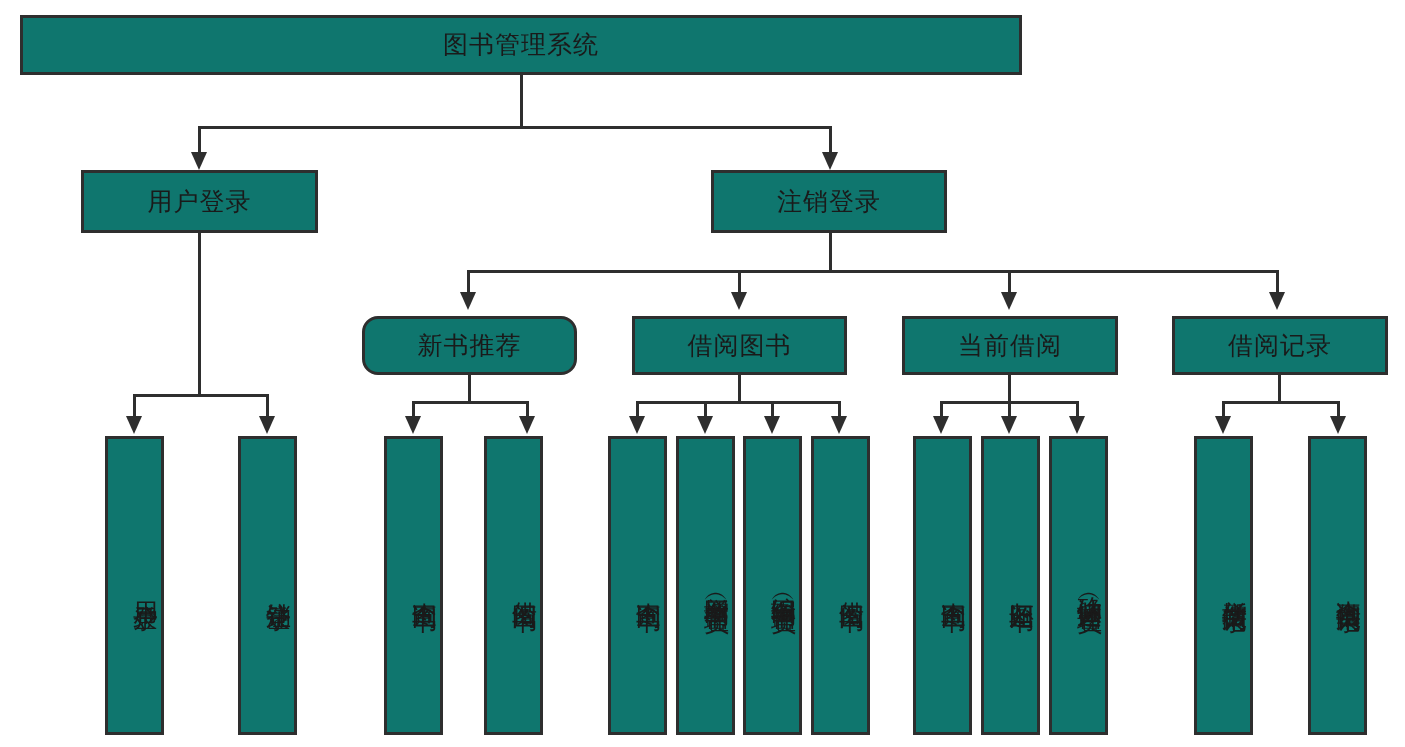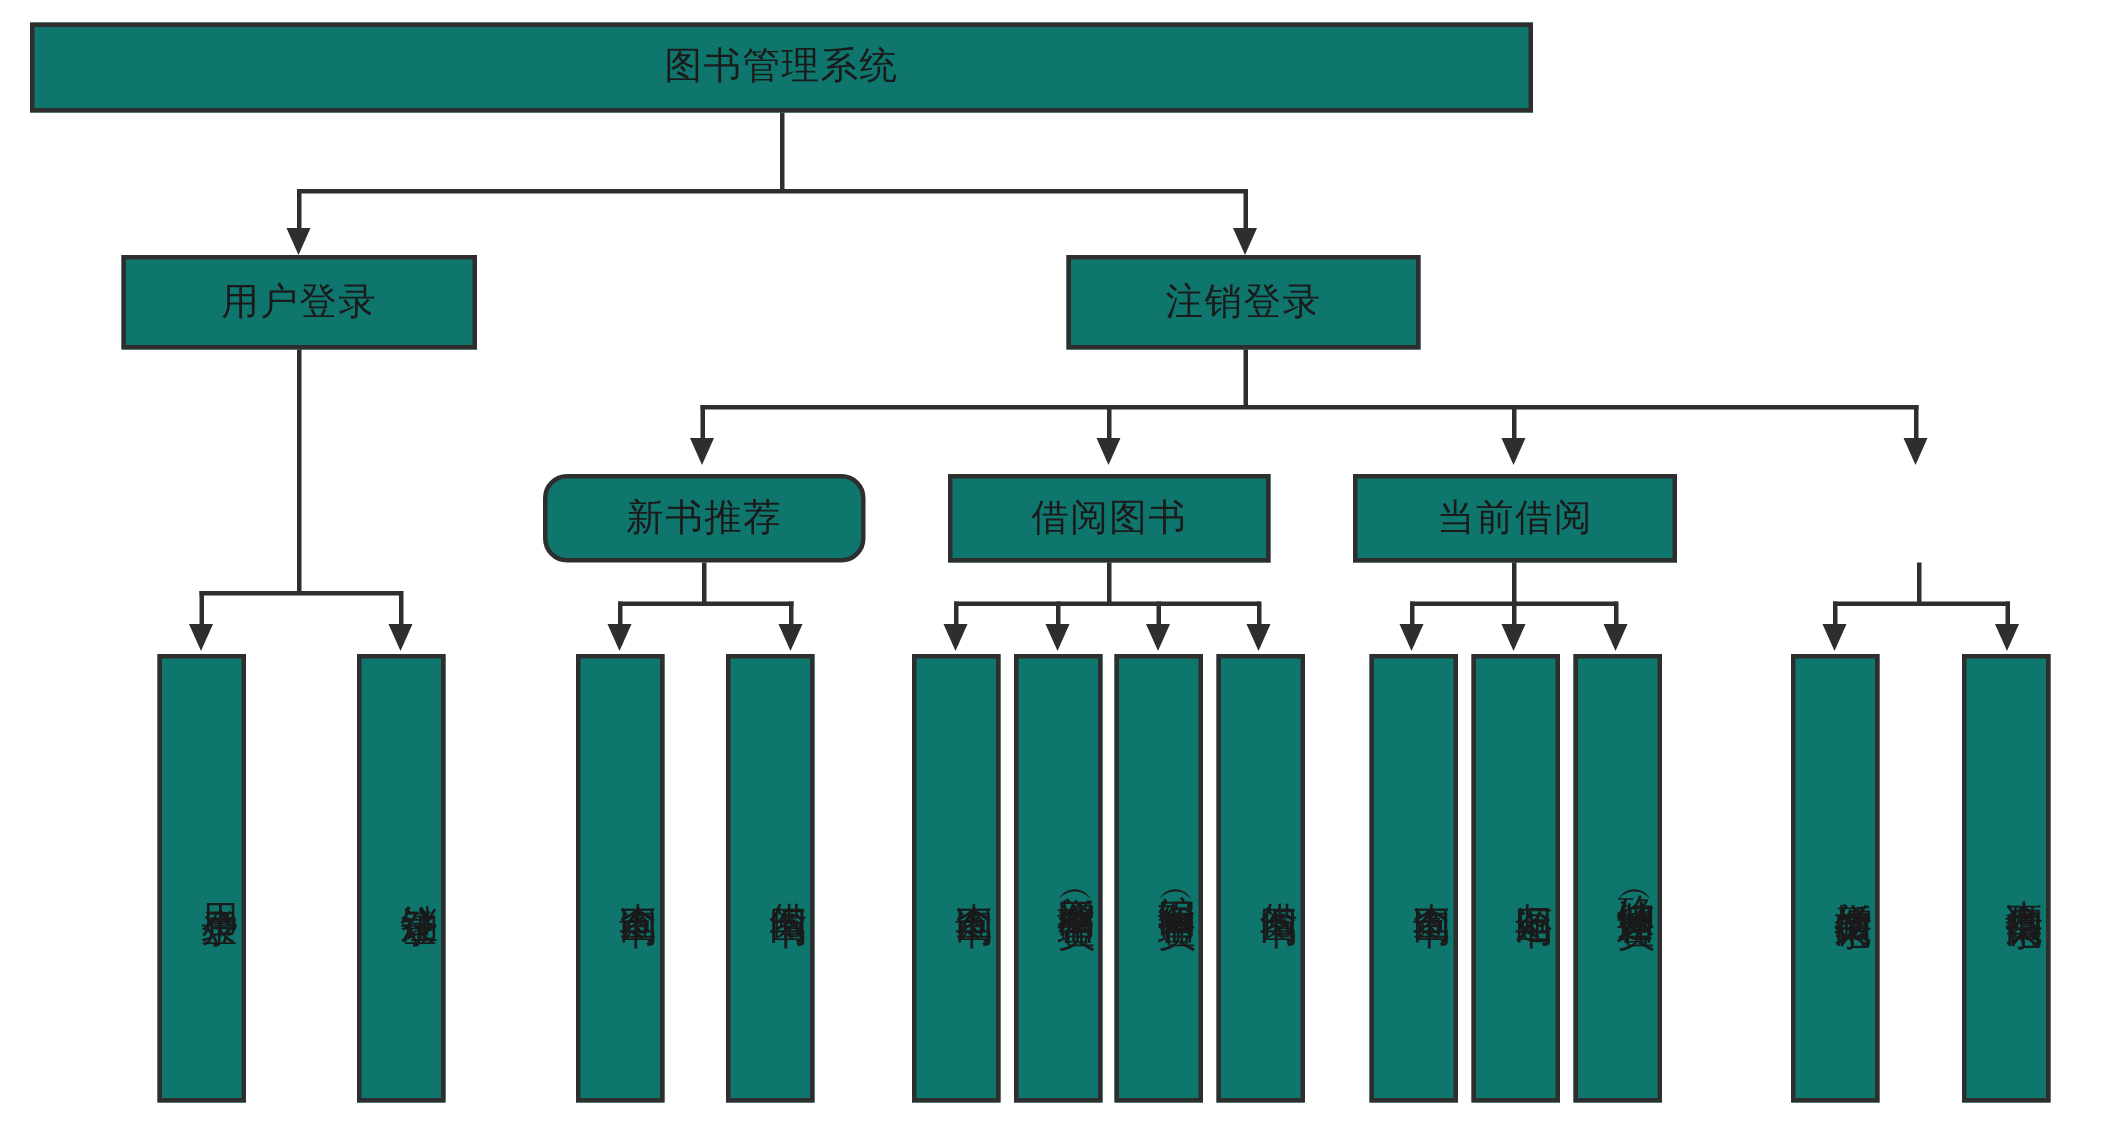--- a/index.html
+++ b/index.html
@@ -117,20 +117,23 @@
 
   <div class="node horiz" style="left:362px; top:316px; width:215px; height:59px;border-radius:16px;">
     <span>新书推荐</span>
   </div>
   <div class="node horiz" style="left:632px; top:316px; width:215px; height:59px;">
     <span>借阅图书</span>
   </div>
   <div class="node horiz" style="left:902px; top:316px; width:216px; height:59px;align-items:center;">
     <span>当前借阅</span>
   </div>
+  <div class="node horiz" style="left:1172px; top:316px; width:216px; height:59px;">
+    <span>借阅记录</span>
+  </div>
 
   <div class="conn v" style="left:468px; top:375px; width:3px; height:28px;"></div>
   <div class="conn h" style="left:412px; top:401px; width:117px; height:3px;"></div>
   <div class="conn v" style="left:412px; top:401px; width:3px; height:17px;"></div>
   <div class="arrow" style="left:405px; top:416px;"></div>
   <div class="conn v" style="left:526px; top:401px; width:3px; height:17px;"></div>
   <div class="arrow" style="left:519px; top:416px;"></div>
 
   <div class="conn v" style="left:738px; top:375px; width:3px; height:28px;"></div>
   <div class="conn h" style="left:636px; top:401px; width:204px; height:3px;"></div>

